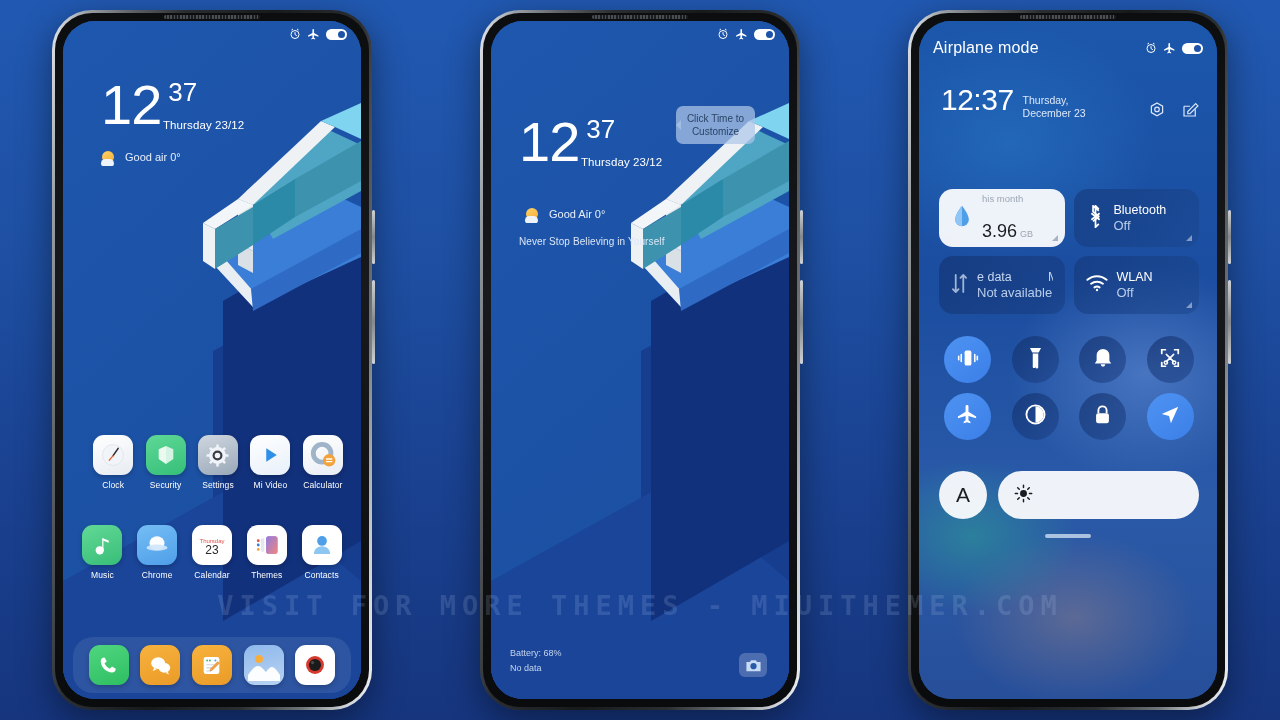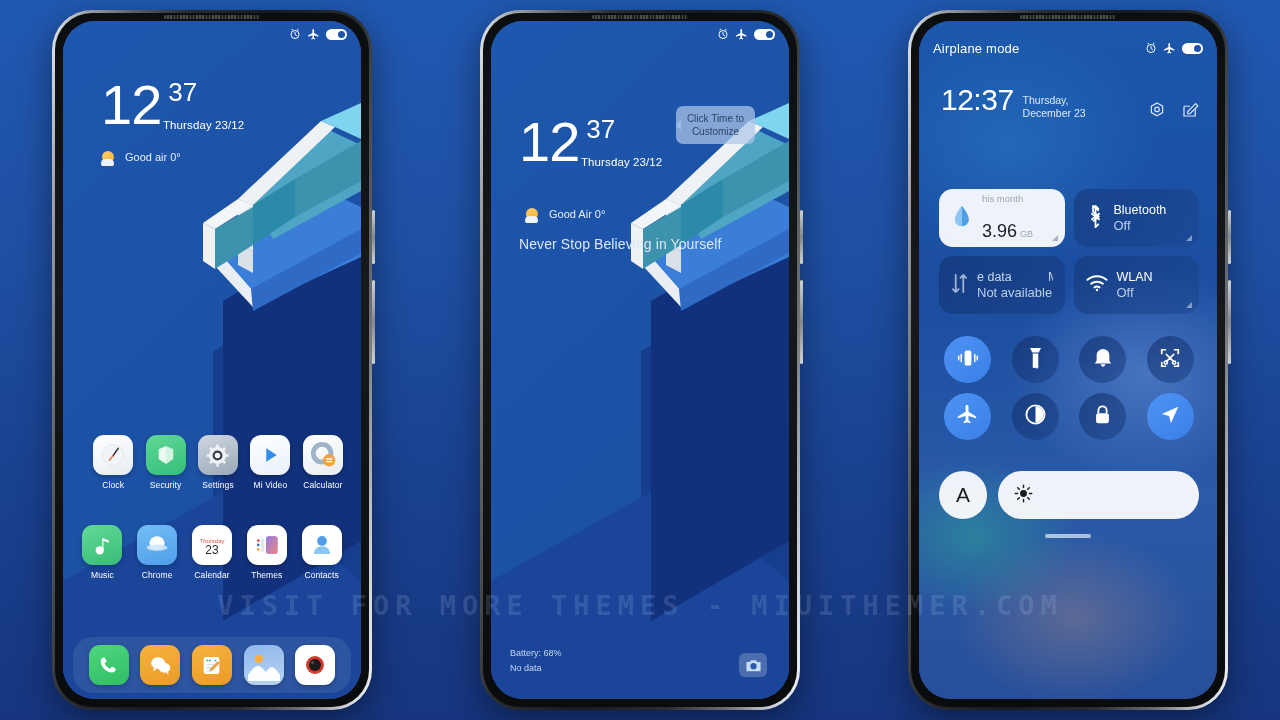--- a/index.html
+++ b/index.html
@@ -45,21 +45,21 @@
     position:absolute; right:-3px; width:3px; border-radius:2px;
     background: linear-gradient(180deg,#cfd3d7,#82888d,#cfd3d7);
   }
 
   
   .statusbar {
     position:absolute; top:0; left:0; right:0; height:26px;
     display:flex; align-items:center; justify-content:flex-end;
     gap:6px; padding:0 14px; z-index:5;
   }
-  .sb-left { margin-right:auto; font-size:13px; color:#fff; letter-spacing:.2px; }
+  .sb-left { margin-right:auto; font-size:16px; color:#fff; letter-spacing:.2px; }
   .sb-ico { display:flex; align-items:center; }
   .batt {
     width:21px; height:11px; border-radius:6px; background:#fff; position:relative;
   }
   .batt::after {
     content:""; position:absolute; right:2px; top:2px; width:7px; height:7px;
     border-radius:50%; background:#1d52a8;
   }
 
   
@@ -71,21 +71,21 @@
   .hh { font-size:56px; font-weight:300; line-height:.92; letter-spacing:-1px;
         font-family:"Liberation Sans", sans-serif; display:inline-block; vertical-align:top; }
   .mm { font-size:26px; font-weight:400; line-height:1; display:inline-block; margin-left:7px; vertical-align:top; }
   .dstr { font-size:11.5px; font-weight:400; color:#fff; margin-top:2px; letter-spacing:.1px; }
   .weather { display:flex; align-items:flex-start; gap:7px; font-size:11px; color:#e6eefb; }
   .sunico { width:17px; height:15px; position:relative; flex:none; }
   .sunico .s { position:absolute; left:1px; top:0; width:12px; height:12px; border-radius:50%;
                background:linear-gradient(150deg,#ffd264,#f4ae3c); }
   .sunico .c { position:absolute; left:0; bottom:0; width:13px; height:7px; border-radius:7px 7px 4px 4px;
                background:#eef3fa; }
-  .quote { font-size:14px; color:#dbe6f7; margin-top:13px; letter-spacing:.1px; }
+  .quote { font-size:10px; color:#dbe6f7; margin-top:13px; letter-spacing:.1px; }
 
   
   .tooltip {
     position:absolute; background:rgba(173,198,233,0.72); border-radius:7px;
     padding:6px 9px; font-size:10px; color:#2c4566; text-align:center;
     line-height:1.3; z-index:6; width:79px;
   }
   .tooltip::before {
     content:""; position:absolute; left:-5px; top:50%; transform:translateY(-50%);
     border:5px solid transparent; border-right-color:rgba(173,198,233,0.72);

